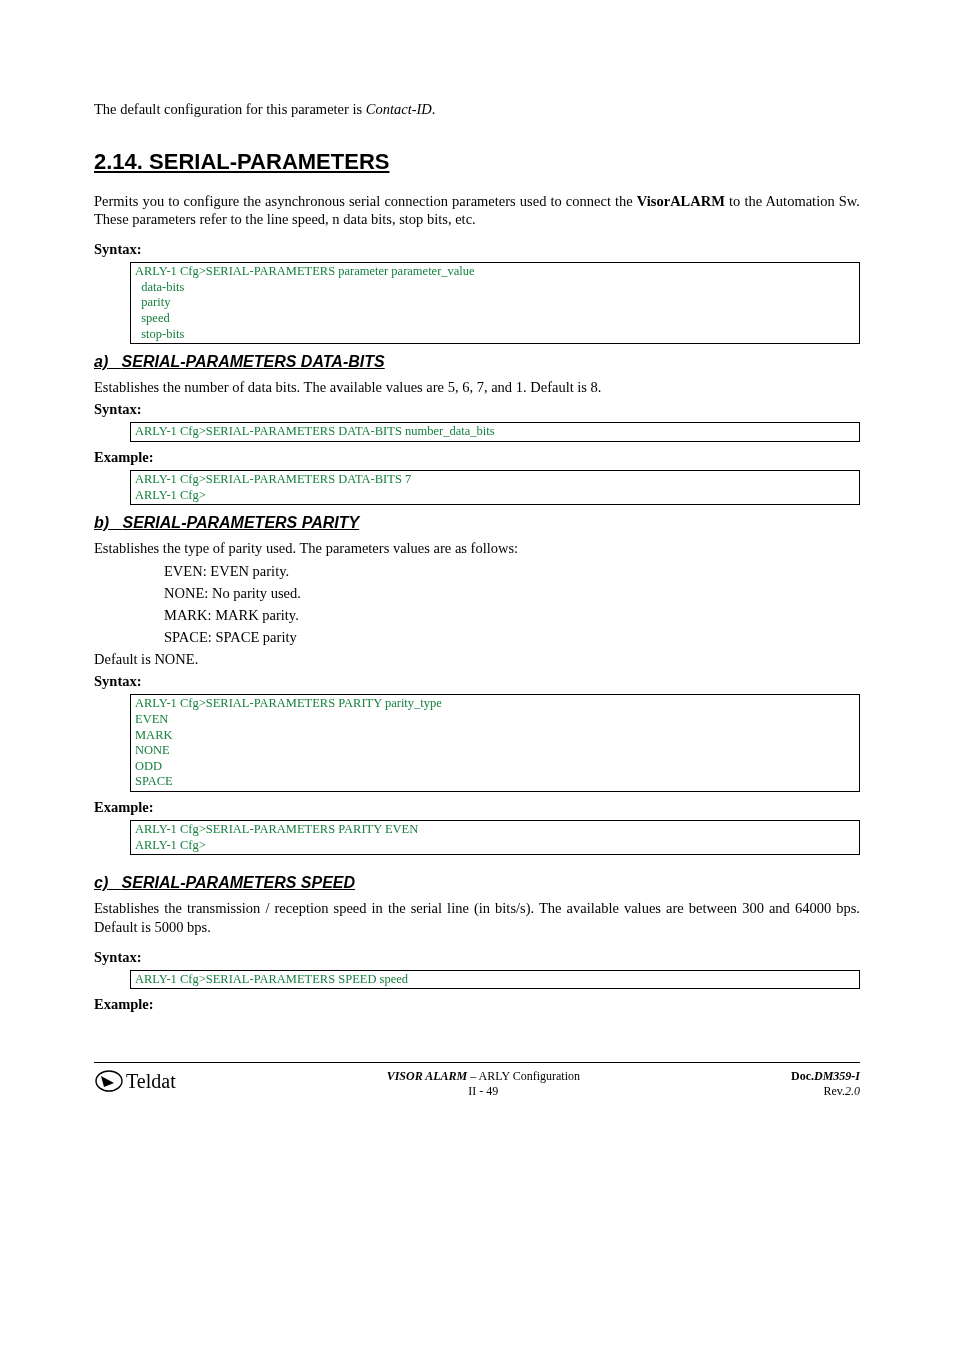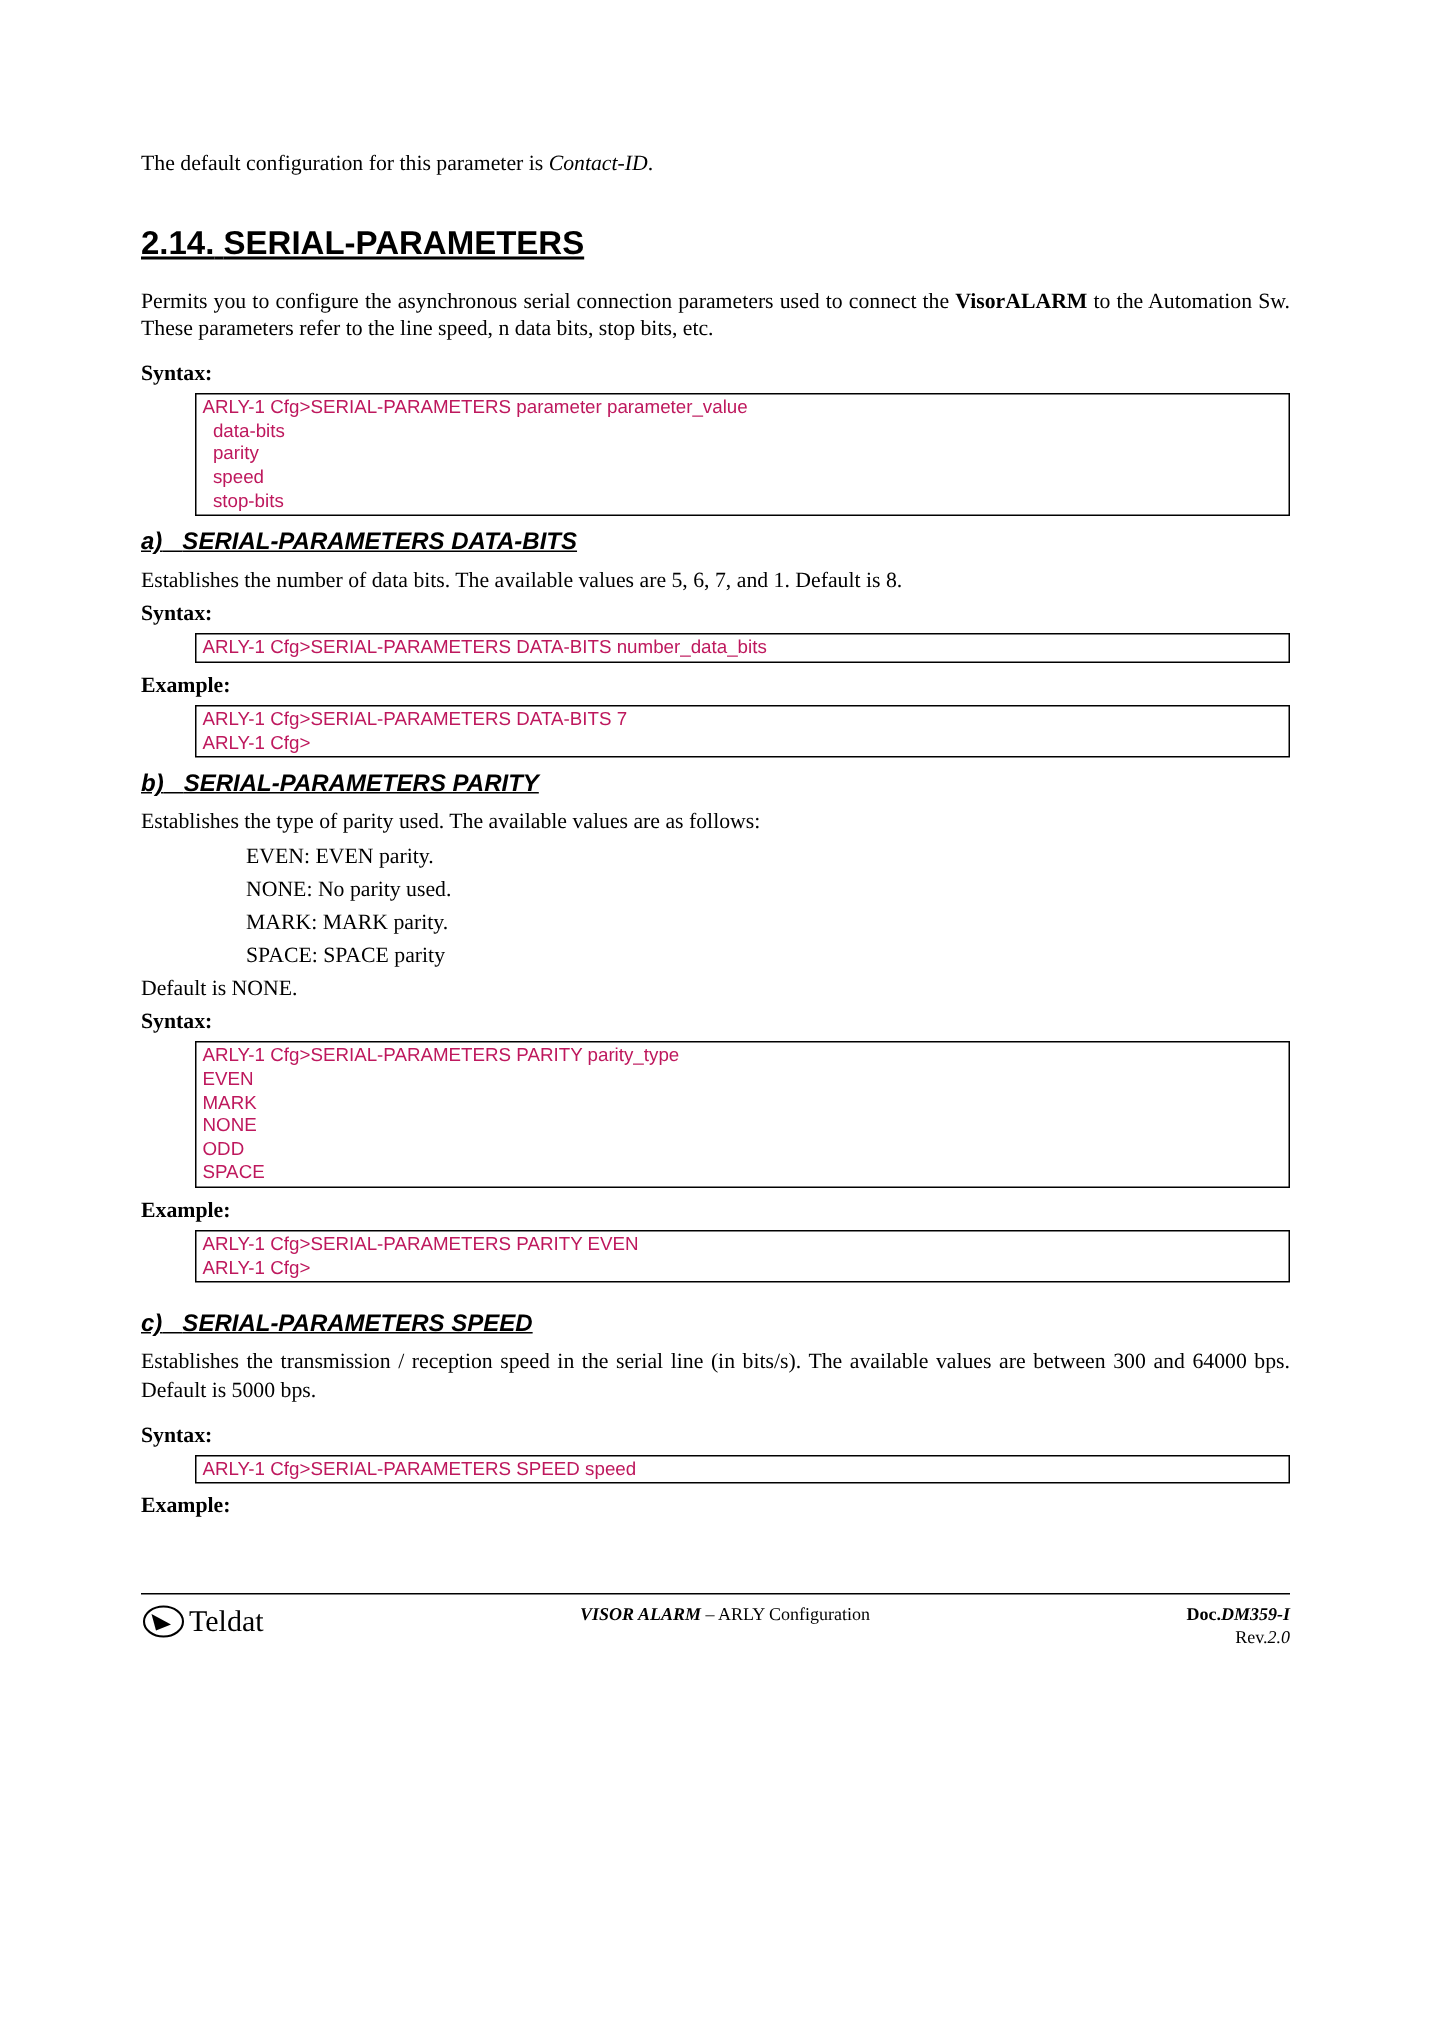--- a/index.html
+++ b/index.html
@@ -35,22 +35,22 @@
     font-weight: 900;
     font-size: 16px;
     text-decoration: underline;
     margin: 8px 0 6px 0;
   }
   .label {
     font-weight: bold;
   }
   .codebox {
     border: 1px solid #000;
-    font-family: Liberation Sans, sans-serif;
-    color: #be185d;
+    font-family: Liberation Serif, serif;
+    color: #15803d;
     font-size: 12.5px;
     white-space: pre;
     padding: 1px 4px;
     margin: 0 0 6px 36px;
     line-height: 1.25;
   }
   .indent-list {
     margin: 4px 0 4px 70px;
   }
   .indent-list div {
@@ -121,21 +121,21 @@
 <p class="para-body">Establishes the number of data bits.  The available values are 5, 6, 7, and 1.  Default is 8.</p>
 <p class="label para-body">Syntax:</p>
 <div class="codebox">ARLY-1 Cfg&gt;SERIAL-PARAMETERS DATA-BITS number_data_bits</div>
 <p class="label para-body">Example:</p>
 <div class="codebox">ARLY-1 Cfg&gt;SERIAL-PARAMETERS DATA-BITS 7
 ARLY-1 Cfg&gt;</div>
 
 <div class="h-sub">
   <span>b)</span>&nbsp;&nbsp;&nbsp;<span>SERIAL-PARAMETERS PARITY</span>
 </div>
-<p class="para-body">Establishes the type of parity used.  The available values are as follows:</p>
+<p class="para-body">Establishes the type of parity used.  The parameters values are as follows:</p>
 <div class="indent-list">
   <div>EVEN: EVEN parity.</div>
   <div>NONE: No parity used.</div>
   <div>MARK: MARK parity.</div>
   <div>SPACE: SPACE parity</div>
 </div>
 <p class="para-body">Default is NONE.</p>
 <p class="label para-body">Syntax:</p>
 <div class="codebox">ARLY-1 Cfg&gt;SERIAL-PARAMETERS PARITY parity_type
 EVEN
@@ -160,20 +160,21 @@
     <span>
       <svg width="30" height="24" viewBox="0 0 30 24">
         <ellipse cx="15" cy="12" rx="13" ry="10" fill="none" stroke="#000" stroke-width="1.4"></ellipse>
         <path d="M7 7 L20 14 L10 18 Z" fill="#000"></path>
       </svg>
     </span>
     <span class="logo-text">Teldat</span>
   </div>
   <div class="footer-center">
     <span>VISOR ALARM</span><span style="font-style:normal;font-weight:normal"> – ARLY Configuration</span>
+    <span class="sub">II - 49</span>
   </div>
   <div class="footer-right">
     <div>
       <b>Doc.</b><span class="italic" style="font-weight:bold">DM359-I</span>
     </div>
     <div>
       <span>Rev.</span><span class="italic">2.0</span>
     </div>
   </div>
 </div>

